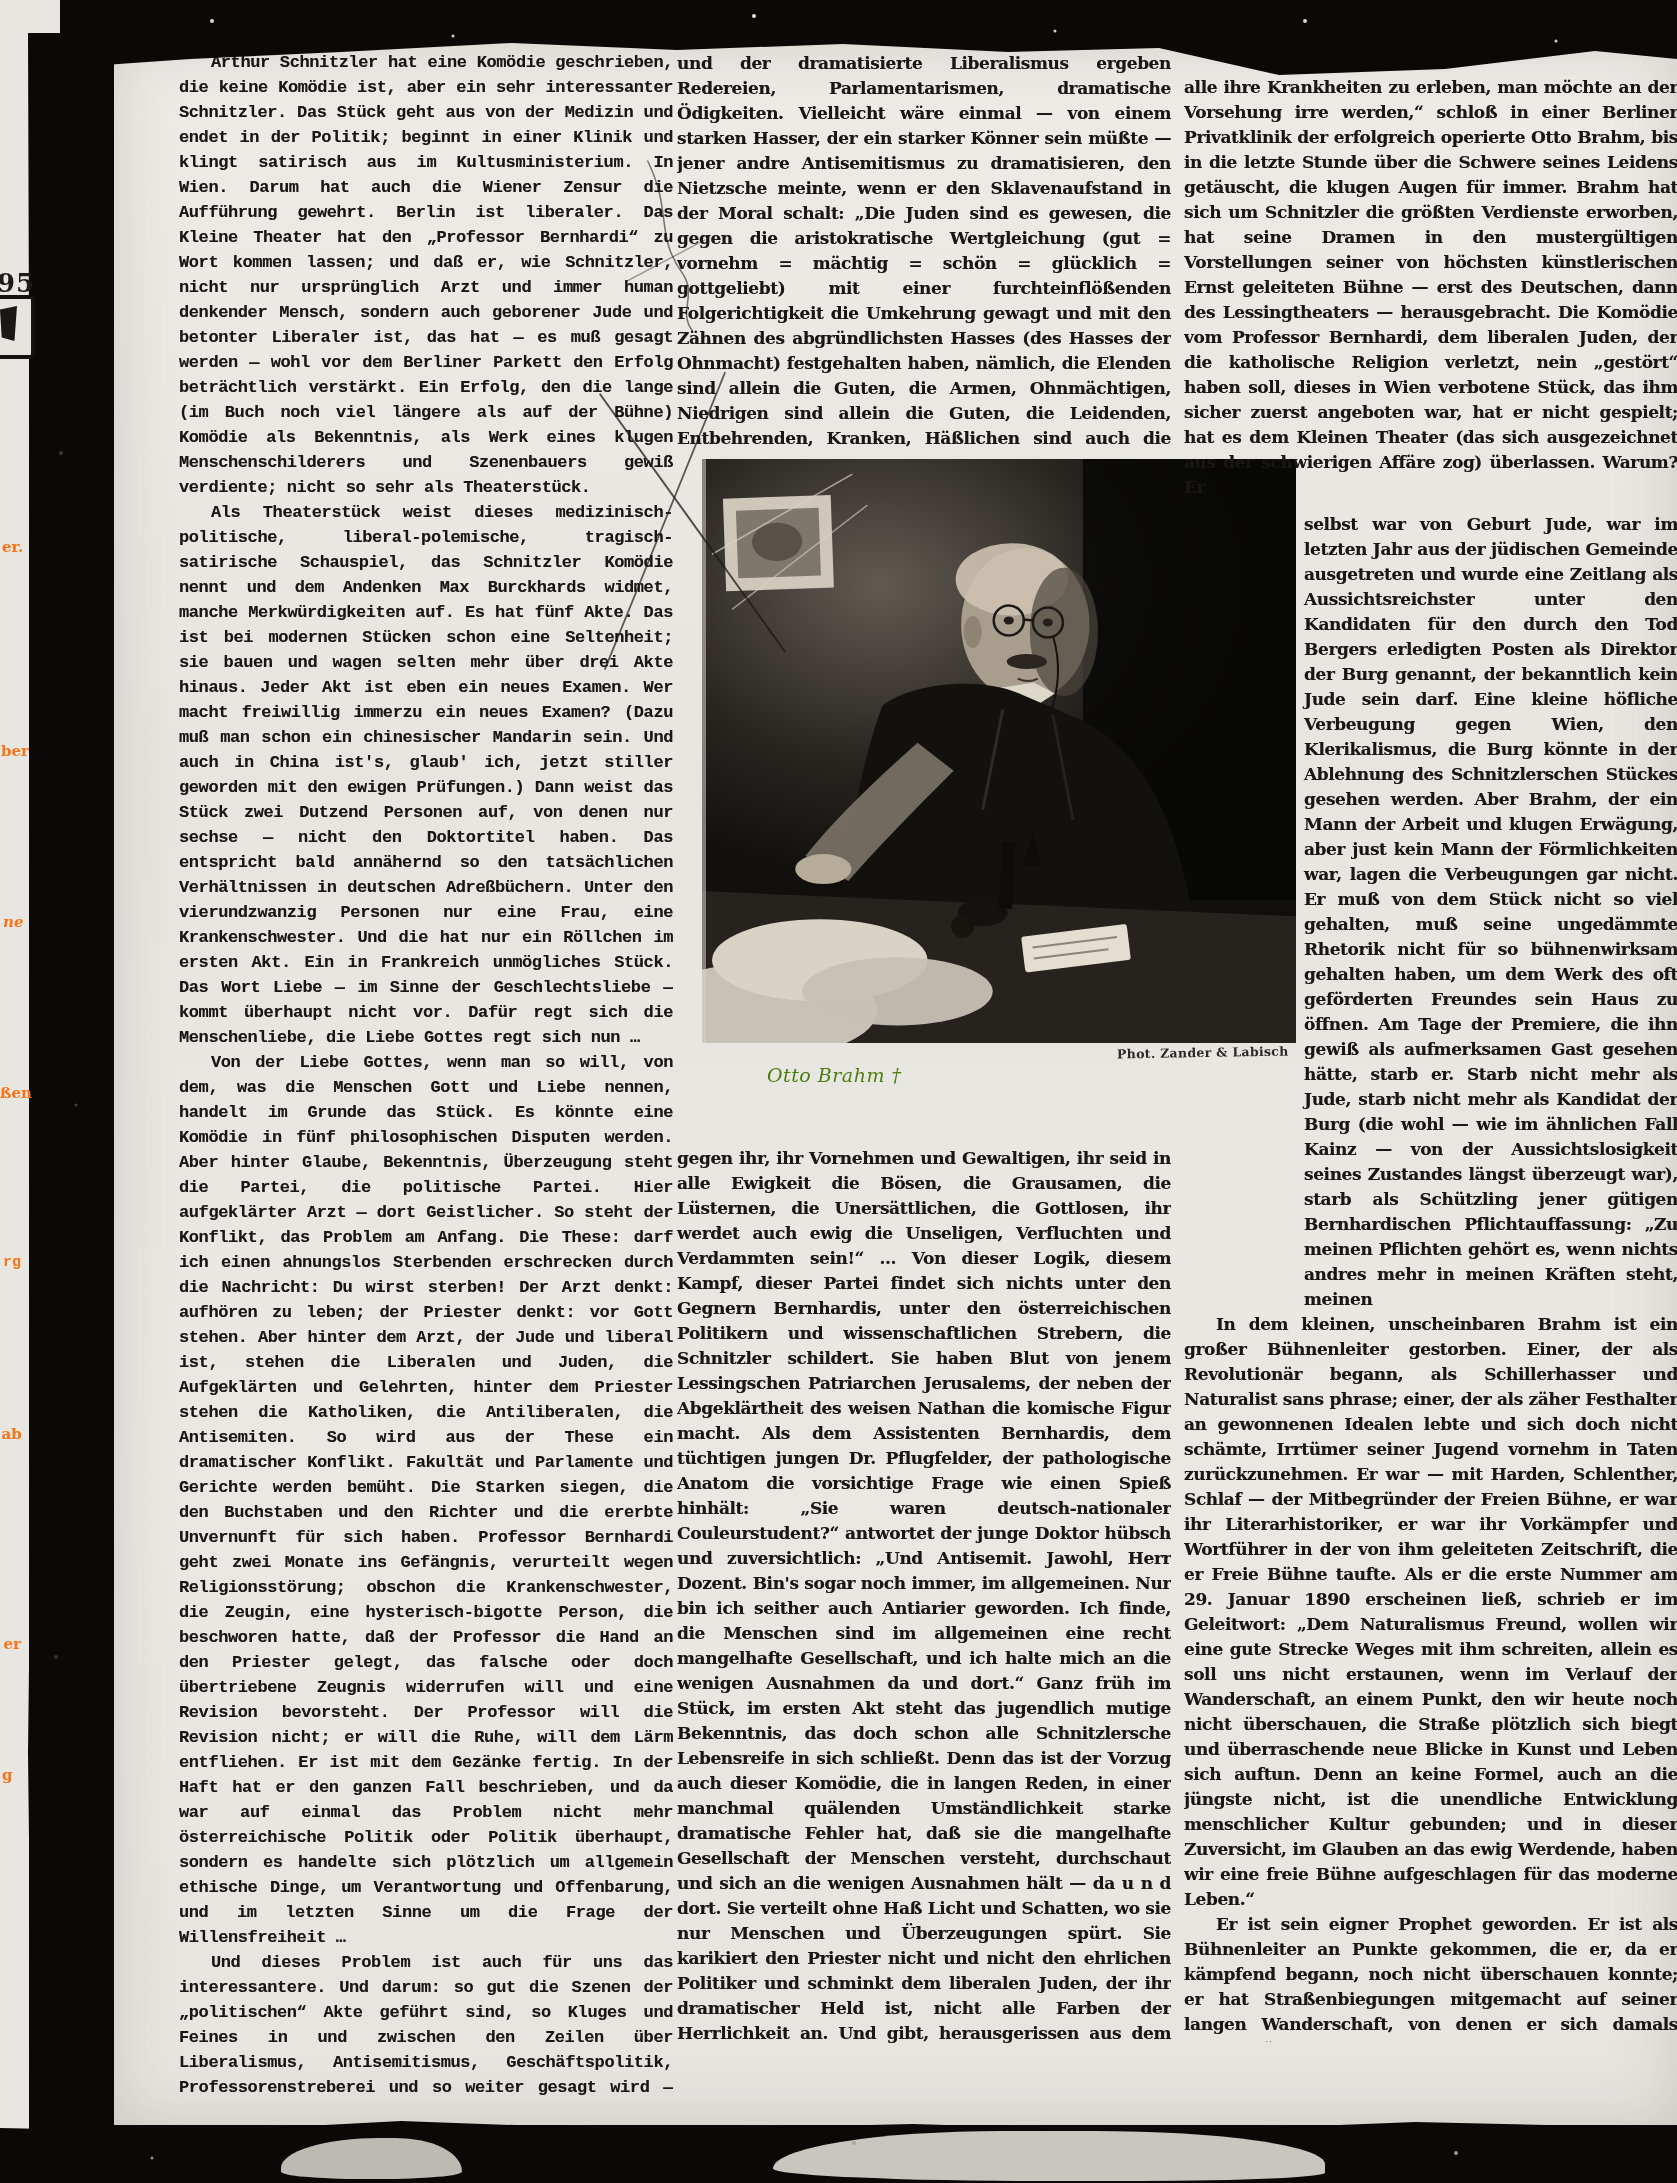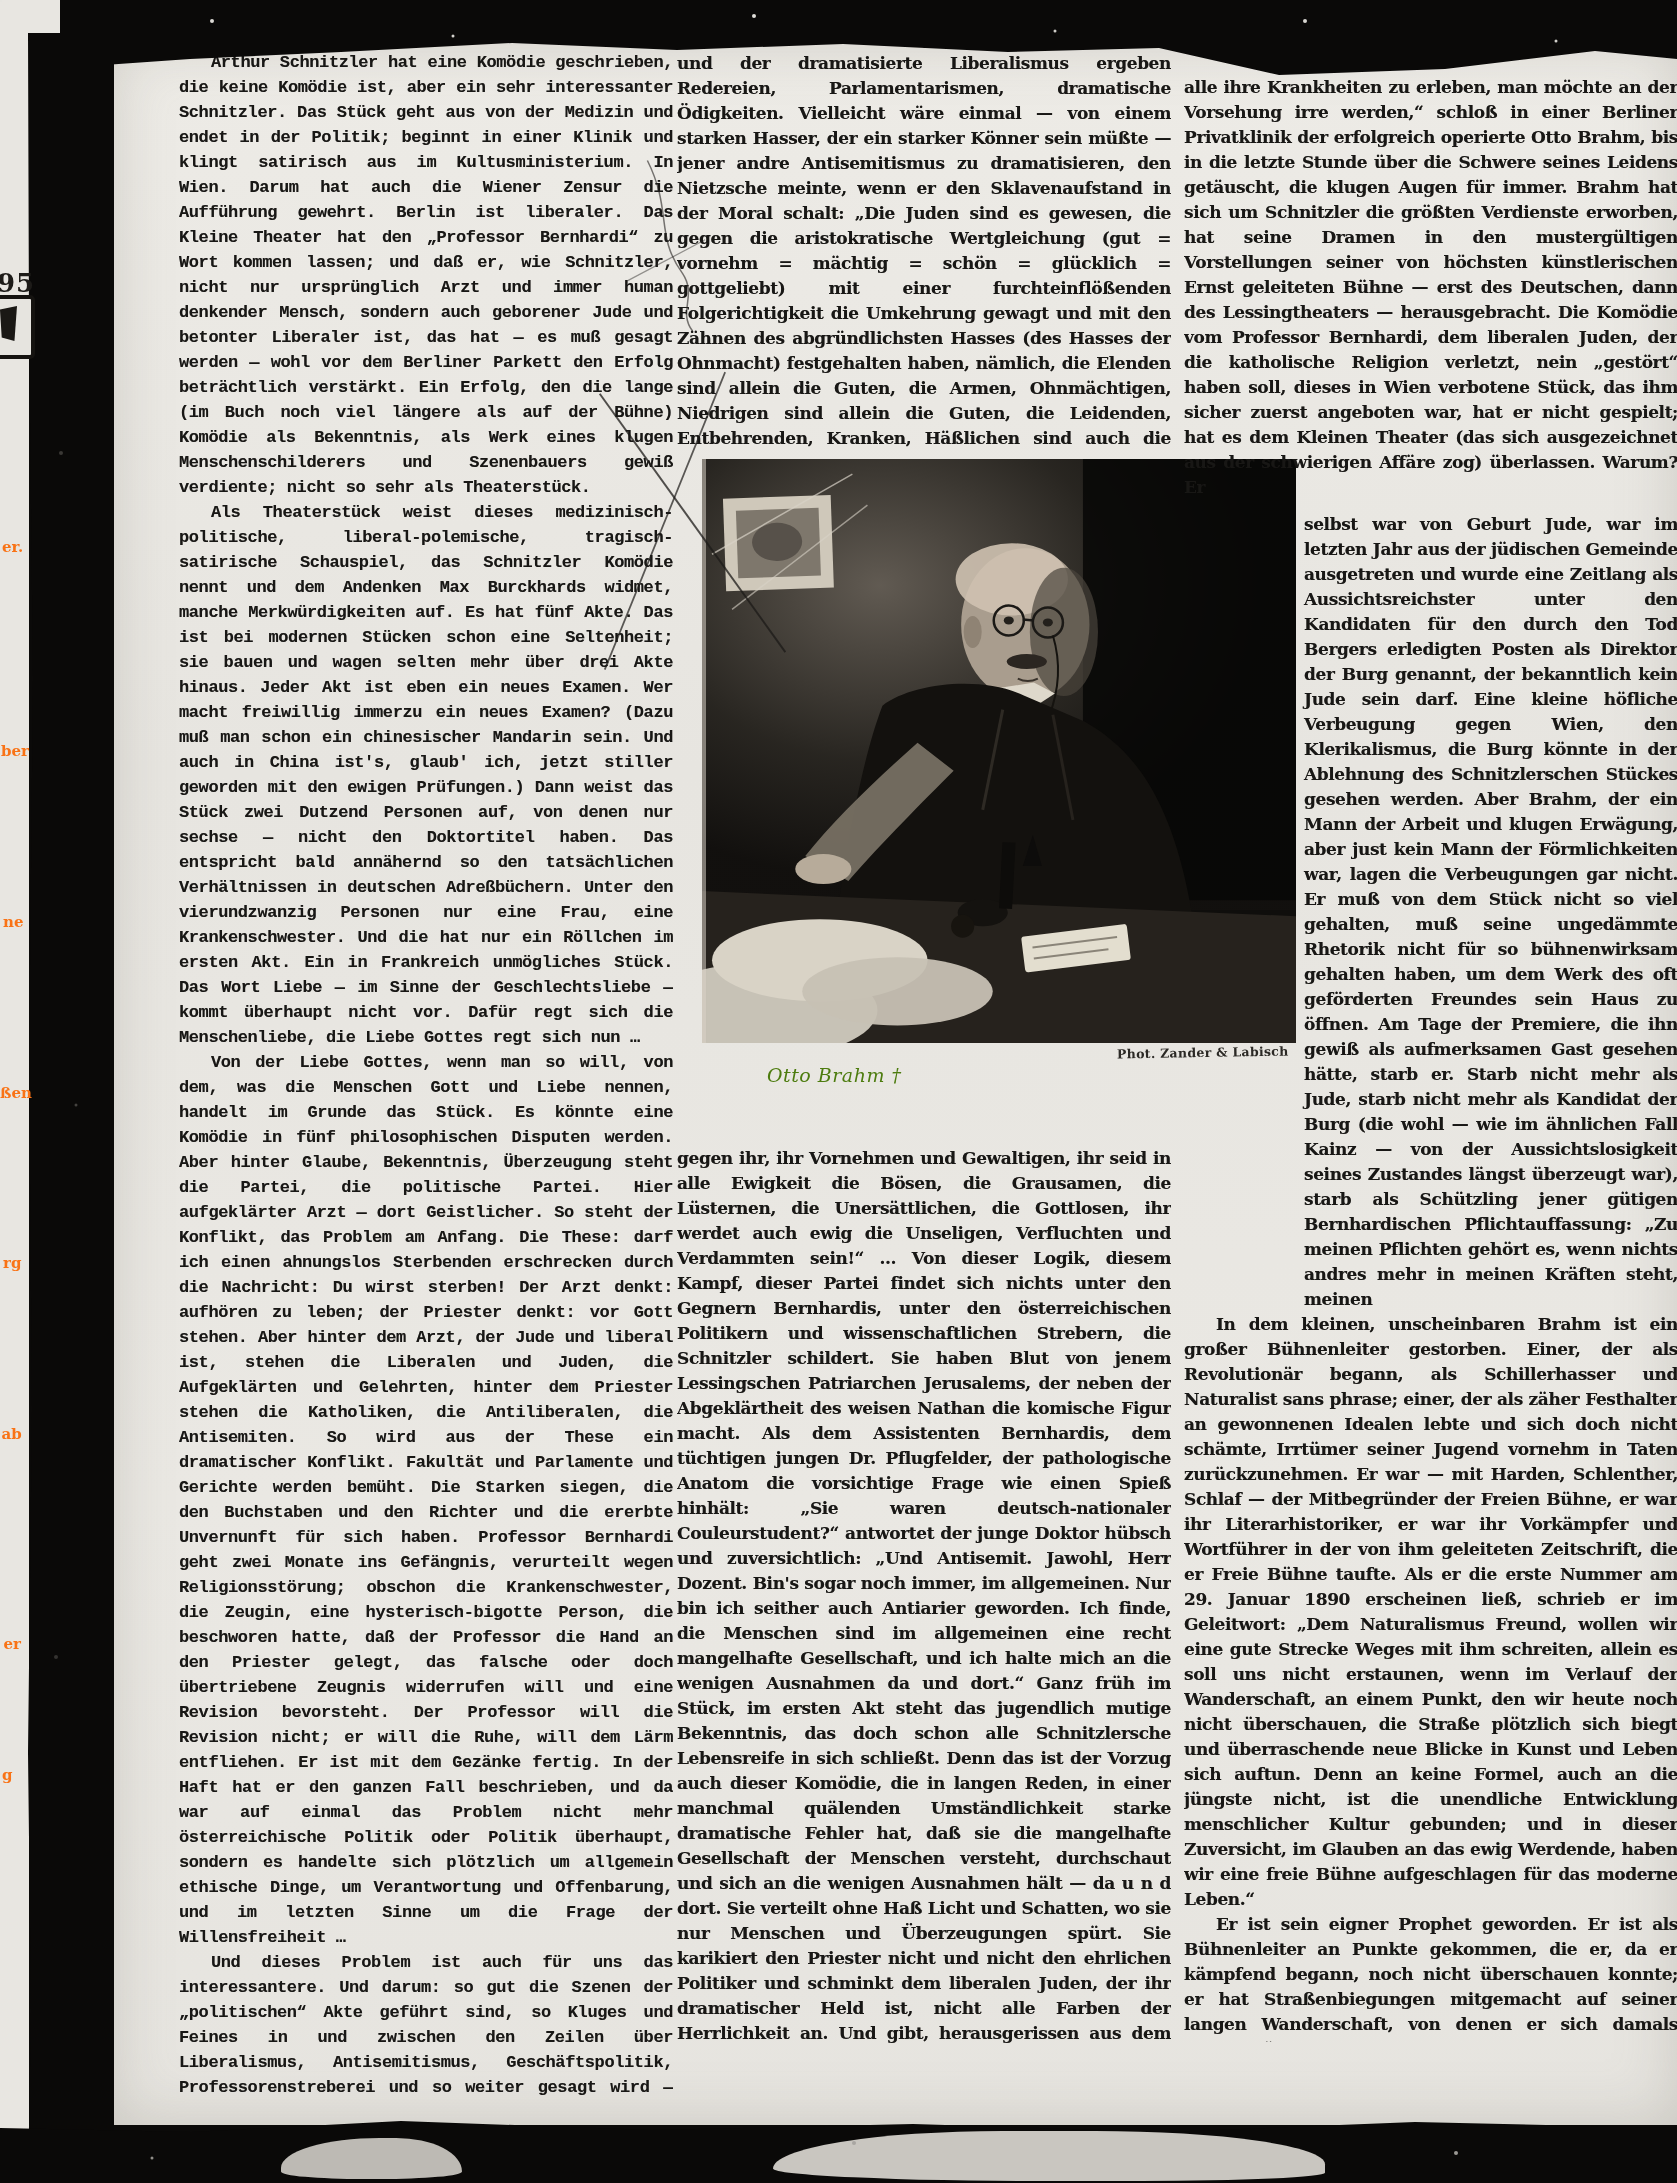--- a/index.html
+++ b/index.html
@@ -61,23 +61,23 @@
   <div id="paper"></div>
   <div id="sliver"></div>
   <div id="corner-tl"></div>
 
   <div class="frag" id="pagenum">95</div>
   <div id="stamp">
       <div id="stamp-inner"></div>
     </div>
   <span class="frag edgefrag" style="left:2px;top:538px;">er.</span>
   <span class="frag edgefrag" style="left:1px;top:742px;">ber</span>
-  <span class="frag edgefrag" style="left:3px;top:913px;">ne</span>
+  <span class="frag edgefrag" style="left:3px;top:913px;font-style:italic;">ne</span>
   <span class="frag edgefrag" style="left:0px;top:1084px;">ßen</span>
-  <span class="frag edgefrag" style="left:3px;top:1254px;">rg</span>
+  <span class="frag edgefrag" style="left:3px;top:1254px;font-family:Liberation Mono, monospace;">rg</span>
   <span class="frag edgefrag" style="left:1.5px;top:1425px;">ab</span>
   <span class="frag edgefrag" style="left:3.5px;top:1635px;">er</span>
   <span class="frag edgefrag" style="left:2px;top:1766px;">g</span>
 
   <div id="col1" class="col col-text">
     <p>Arthur Schnitzler hat eine Komödie geschrieben, die keine Komödie ist, aber ein sehr interessanter Schnitzler. Das Stück geht aus von der Medizin und endet in der Politik; beginnt in einer Klinik und klingt satirisch aus im Kultusministerium. In Wien. Darum hat auch die Wiener Zensur die Aufführung gewehrt. Berlin ist liberaler. Das Kleine Theater hat den „Professor Bernhardi“ zu Wort kommen lassen; und daß er, wie Schnitzler, nicht nur ursprünglich Arzt und immer human denkender Mensch, sondern auch geborener Jude und betonter Liberaler ist, das hat — es muß gesagt werden — wohl vor dem Berliner Parkett den Erfolg beträchtlich verstärkt. Ein Erfolg, den die lange (im Buch noch viel längere als auf der Bühne) Komödie als Bekenntnis, als Werk eines klugen Menschenschilderers und Szenenbauers gewiß verdiente; nicht so sehr als Theaterstück.</p>
     <p>Als Theaterstück weist dieses medizinisch-politische, liberal-polemische, tragisch-satirische Schauspiel, das Schnitzler Komödie nennt und dem Andenken Max Burckhards widmet, manche Merkwürdigkeiten auf. Es hat fünf Akte. Das ist bei modernen Stücken schon eine Seltenheit; sie bauen und wagen selten mehr über drei Akte hinaus. Jeder Akt ist eben ein neues Examen. Wer macht freiwillig immerzu ein neues Examen? (Dazu muß man schon ein chinesischer Mandarin sein. Und auch in China ist's, glaub' ich, jetzt stiller geworden mit den ewigen Prüfungen.) Dann weist das Stück zwei Dutzend Personen auf, von denen nur sechse — nicht den Doktortitel haben. Das entspricht bald annähernd so den tatsächlichen Verhältnissen in deutschen Adreßbüchern. Unter den vierundzwanzig Personen nur eine Frau, eine Krankenschwester. Und die hat nur ein Röllchen im ersten Akt. Ein in Frankreich unmögliches Stück. Das Wort Liebe — im Sinne der Geschlechtsliebe — kommt überhaupt nicht vor. Dafür regt sich die Menschenliebe, die Liebe Gottes regt sich nun …</p>
     <p>Von der Liebe Gottes, wenn man so will, von dem, was die Menschen Gott und Liebe nennen, handelt im Grunde das Stück. Es könnte eine Komödie in fünf philosophischen Disputen werden. Aber hinter Glaube, Bekenntnis, Überzeugung steht die Partei, die politische Partei. Hier aufgeklärter Arzt — dort Geistlicher. So steht der Konflikt, das Problem am Anfang. Die These: darf ich einen ahnungslos Sterbenden erschrecken durch die Nachricht: Du wirst sterben! Der Arzt denkt: aufhören zu leben; der Priester denkt: vor Gott stehen. Aber hinter dem Arzt, der Jude und liberal ist, stehen die Liberalen und Juden, die Aufgeklärten und Gelehrten, hinter dem Priester stehen die Katholiken, die Antiliberalen, die Antisemiten. So wird aus der These ein dramatischer Konflikt. Fakultät und Parlamente und Gerichte werden bemüht. Die Starken siegen, die den Buchstaben und den Richter und die ererbte Unvernunft für sich haben. Professor Bernhardi geht zwei Monate ins Gefängnis, verurteilt wegen Religionsstörung; obschon die Krankenschwester, die Zeugin, eine hysterisch-bigotte Person, die beschworen hatte, daß der Professor die Hand an den Priester gelegt, das falsche oder doch übertriebene Zeugnis widerrufen will und eine Revision bevorsteht. Der Professor will die Revision nicht; er will die Ruhe, will dem Lärm entfliehen. Er ist mit dem Gezänke fertig. In der Haft hat er den ganzen Fall beschrieben, und da war auf einmal das Problem nicht mehr österreichische Politik oder Politik überhaupt, sondern es handelte sich plötzlich um allgemein ethische Dinge, um Verantwortung und Offenbarung, und im letzten Sinne um die Frage der Willensfreiheit …</p>
     <p>Und dieses Problem ist auch für uns das interessantere. Und darum: so gut die Szenen der „politischen“ Akte geführt sind, so Kluges und Feines in und zwischen den Zeilen über Liberalismus, Antisemitismus, Geschäftspolitik, Professorenstreberei und so weiter gesagt wird — mir</p>
   </div>

